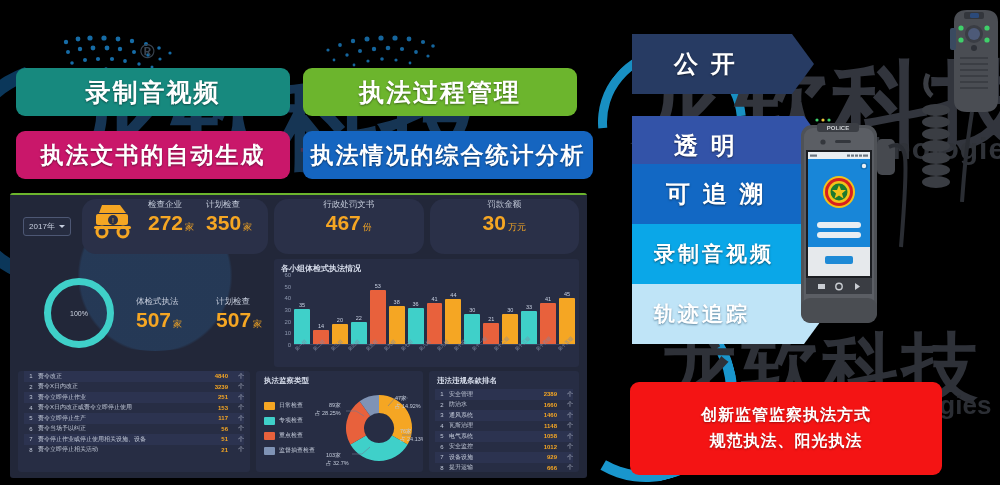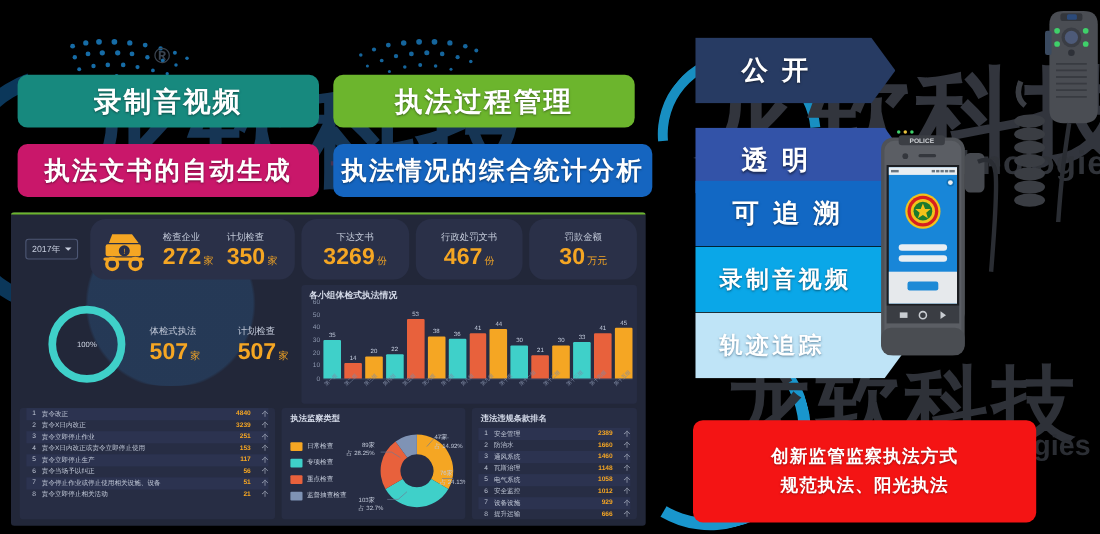--- a/index.html
+++ b/index.html
@@ -56,21 +56,21 @@
   #dash{position:absolute;left:10px;top:193px;width:577px;height:285px;background:#222739;border-radius:3px;overflow:hidden;}
   #dash:before{content:"";position:absolute;left:0;top:0;right:0;height:2px;background:#6cb52d;}
   .dash-wm{position:absolute;left:40px;top:8px;width:210px;height:150px;border-radius:50%;
            background:radial-gradient(circle at 50% 50%, rgba(40,72,110,.55) 0 58%, rgba(0,0,0,0) 60%);}
   .dash-reg{position:absolute;left:146px;top:32px;color:#36527c;font-size:13px;font-weight:bold;}
 
   .statbar{position:absolute;left:8px;top:6px;right:8px;height:55px;display:flex;gap:6px;}
   .yearsel{width:58px;display:flex;align-items:center;justify-content:center;}
   .yearbox{border:1px solid #4d5774;border-radius:3px;color:#c7cede;font-size:8px;padding:3px 5px;display:flex;align-items:center;gap:4px;background:#262c40;}
   .yearbox .caret{width:0;height:0;border-left:3px solid transparent;border-right:3px solid transparent;border-top:3px solid #c7cede;}
-  .card{background:#2a3048;border-radius:14px;display:flex;align-items:center;position:relative;}
+  .card{background:#2a3048;border-radius:14px;display:flex;align-items:flex-start;position:relative;}
   .card.c1{flex:0 0 178px;padding-left:8px;}
   .card.c2,.card.c3,.card.c4{flex:1;justify-content:center;}
   .truck{width:46px;height:40px;position:relative;flex:0 0 46px;margin-right:6px;}
   .metric{text-align:left;padding:0 6px;}
   .metric .mlabel{color:#c3cad9;font-size:8.5px;margin-bottom:1px;white-space:nowrap;}
   .metric .mval{color:#f5a623;font-size:21px;font-weight:bold;line-height:1;white-space:nowrap;}
   .metric .mval .unit{font-size:9px;color:#f5a623;font-weight:normal;margin-left:2px;}
   .metric.center{text-align:center;}
 
   .midrow{position:absolute;left:8px;top:66px;right:8px;height:108px;display:flex;gap:6px;}
@@ -332,26 +332,20 @@
         <div class="metric">
           <div class="mlabel">检查企业</div>
           <div class="mval"><span>272</span><span class="unit">家</span></div>
         </div>
         <div class="metric">
           <div class="mlabel">计划检查</div>
           <div class="mval"><span>350</span><span class="unit">家</span></div>
         </div>
       </div>
 
-      <div class="card c2">
-        <div class="metric center">
-          <div class="mlabel">下达文书</div>
-          <div class="mval"><span>3269</span><span class="unit">份</span></div>
-        </div>
-      </div>
       <div class="card c3">
         <div class="metric center">
           <div class="mlabel">行政处罚文书</div>
           <div class="mval"><span>467</span><span class="unit">份</span></div>
         </div>
       </div>
       <div class="card c4">
         <div class="metric center">
           <div class="mlabel">罚款金额</div>
           <div class="mval"><span>30</span><span class="unit">万元</span></div>

